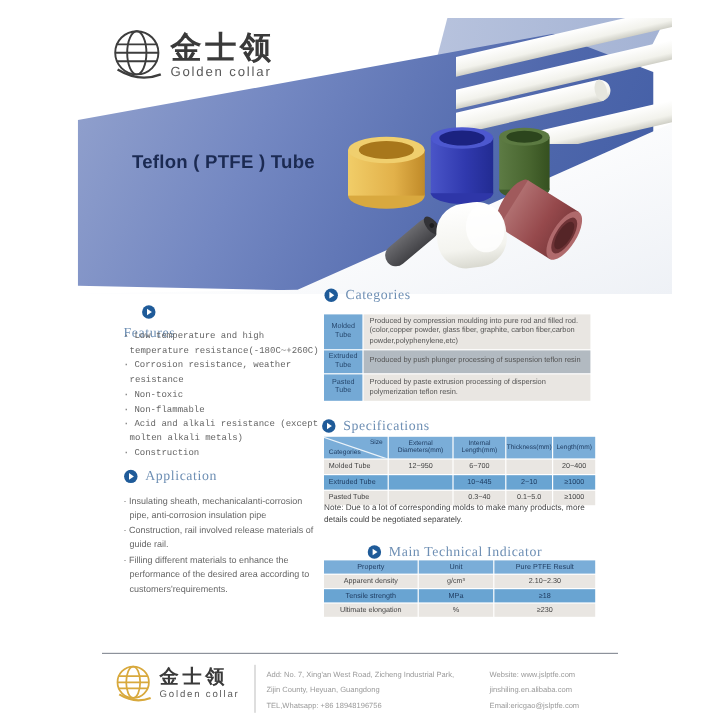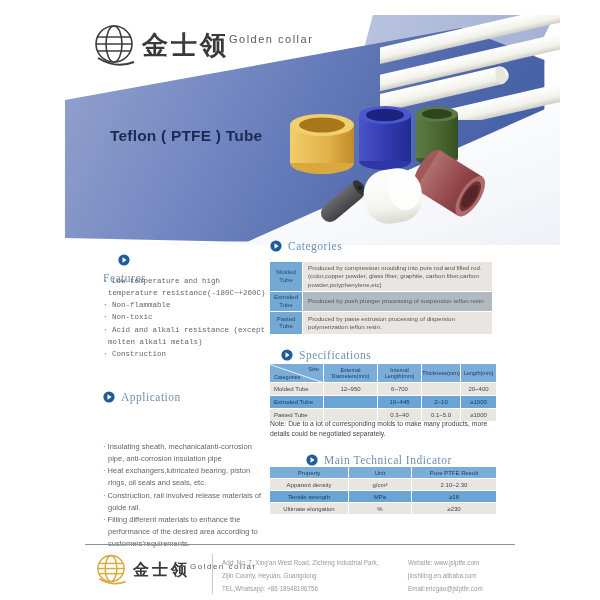--- a/index.html
+++ b/index.html
@@ -3,21 +3,21 @@
 <meta charset="utf-8">
 <style>
   * { margin:0; padding:0; box-sizing:border-box; }
   html,body { background:#fff; }
   body { width:600px; height:600px; font-family:"Liberation Sans", sans-serif; position:relative; }
   .page { position:absolute; left:0; top:0; width:600px; height:600px; background:#fff; overflow:hidden; }
 
   
   .logo { position:absolute; display:flex; align-items:center; gap:6px; }
   .logo-top { left:92px; top:22px; }
-  .logo-text { display:flex; flex-direction:row; line-height:1.05; }
+  .logo-text { display:flex; flex-direction:column; line-height:1.05; }
   .logo-cn { font-weight:bold; color:#3a3a3a; letter-spacing:3px; }
   .logo-en { color:#5a5a5a; letter-spacing:1.5px; }
   .logo-top .logo-cn { font-size:26px; }
   .logo-top .logo-en { font-size:11px; margin-top:2px; }
   .logo-foot { left:95px; top:552px; }
   .logo-foot .logo-cn { font-size:16px; }
   .logo-foot .logo-en { font-size:8px; margin-top:1px; }
 
   
   .hero { position:absolute; left:40px; top:15px; width:520px; height:230px; overflow:hidden; }
@@ -207,57 +207,57 @@
 
   <div class="sec-head" style="left:103px; top:254px;flex-direction:column;">
     <svg width="12" height="12" viewBox="0 0 12 12">
         <circle cx="6" cy="6" r="5.6" fill="#1f5b99"></circle>
         <path d="M4.5,3.2 L8.6,6 L4.5,8.8 Z" fill="#fff"></path>
       </svg>
     <span class="txt">Features</span>
   </div>
   <ul class="bullets" style="left:103px; top:275px;font-family:Liberation Mono, monospace;">
     <li>Low temperature and high temperature resistance(-180C~+260C)</li>
+    <li>Corrosion resistance, weather resistance</li>
+    <li>Non-toxic</li>
     <li>Non-flammable</li>
-    <li>Non-toxic</li>
     <li>Acid and alkali resistance (except molten alkali metals)</li>
     <li>Construction</li>
   </ul>
 
   <div class="sec-head" style="left:103px; top:391px;">
     <svg width="12" height="12" viewBox="0 0 12 12">
         <circle cx="6" cy="6" r="5.6" fill="#1f5b99"></circle>
         <path d="M4.5,3.2 L8.6,6 L4.5,8.8 Z" fill="#fff"></path>
       </svg>
     <span class="txt">Application</span>
   </div>
-  <ul class="bullets" style="left:103px; top:412px;margin-top:29px;">
+  <ul class="bullets" style="left:103px; top:412px;">
     <li>Insulating sheath, mechanicalanti-corrosion pipe, anti-corrosion insulation pipe</li>
-    <li>Heat exchangers,lubricated bearing, piston rings, oil seals and seals, etc.</li>
     <li>Construction, rail involved release materials of guide rail.</li>
     <li>Filling different materials to enhance the performance of the desired area according to customers'requirements.</li>
   </ul>
 
   <div class="sec-head" style="left:270px; top:240px;">
     <svg width="12" height="12" viewBox="0 0 12 12">
         <circle cx="6" cy="6" r="5.6" fill="#1f5b99"></circle>
         <path d="M4.5,3.2 L8.6,6 L4.5,8.8 Z" fill="#fff"></path>
       </svg>
     <span class="txt">Categories</span>
   </div>
   <div class="tbl tbl-cat">
     <div class="cell c-blue lab">Molded Tube</div>
     <div class="cell c-light desc">Produced by compression moulding into pure rod and filled rod.(color,copper powder, glass fiber, graphite, carbon fiber,carbon powder,polyphenylene,etc)</div>
     <div class="cell c-blue lab">Extruded Tube</div>
     <div class="cell c-mid desc">Produced by push plunger processing of suspension teflon resin</div>
     <div class="cell c-blue lab">Pasted Tube</div>
     <div class="cell c-light desc">Produced by paste extrusion processing of dispersion polymerization teflon resin.</div>
   </div>
 
-  <div class="sec-head" style="left:281px; top:349px;">
+  <div class="sec-head" style="left:268px; top:349px;">
     <svg width="12" height="12" viewBox="0 0 12 12">
         <circle cx="6" cy="6" r="5.6" fill="#1f5b99"></circle>
         <path d="M4.5,3.2 L8.6,6 L4.5,8.8 Z" fill="#fff"></path>
       </svg>
     <span class="txt">Specifications</span>
   </div>
   <div class="tbl tbl-spec">
     <div class="cell c-head corner">
       <span class="ct">Size</span>
       <span class="cb">Categories</span>

